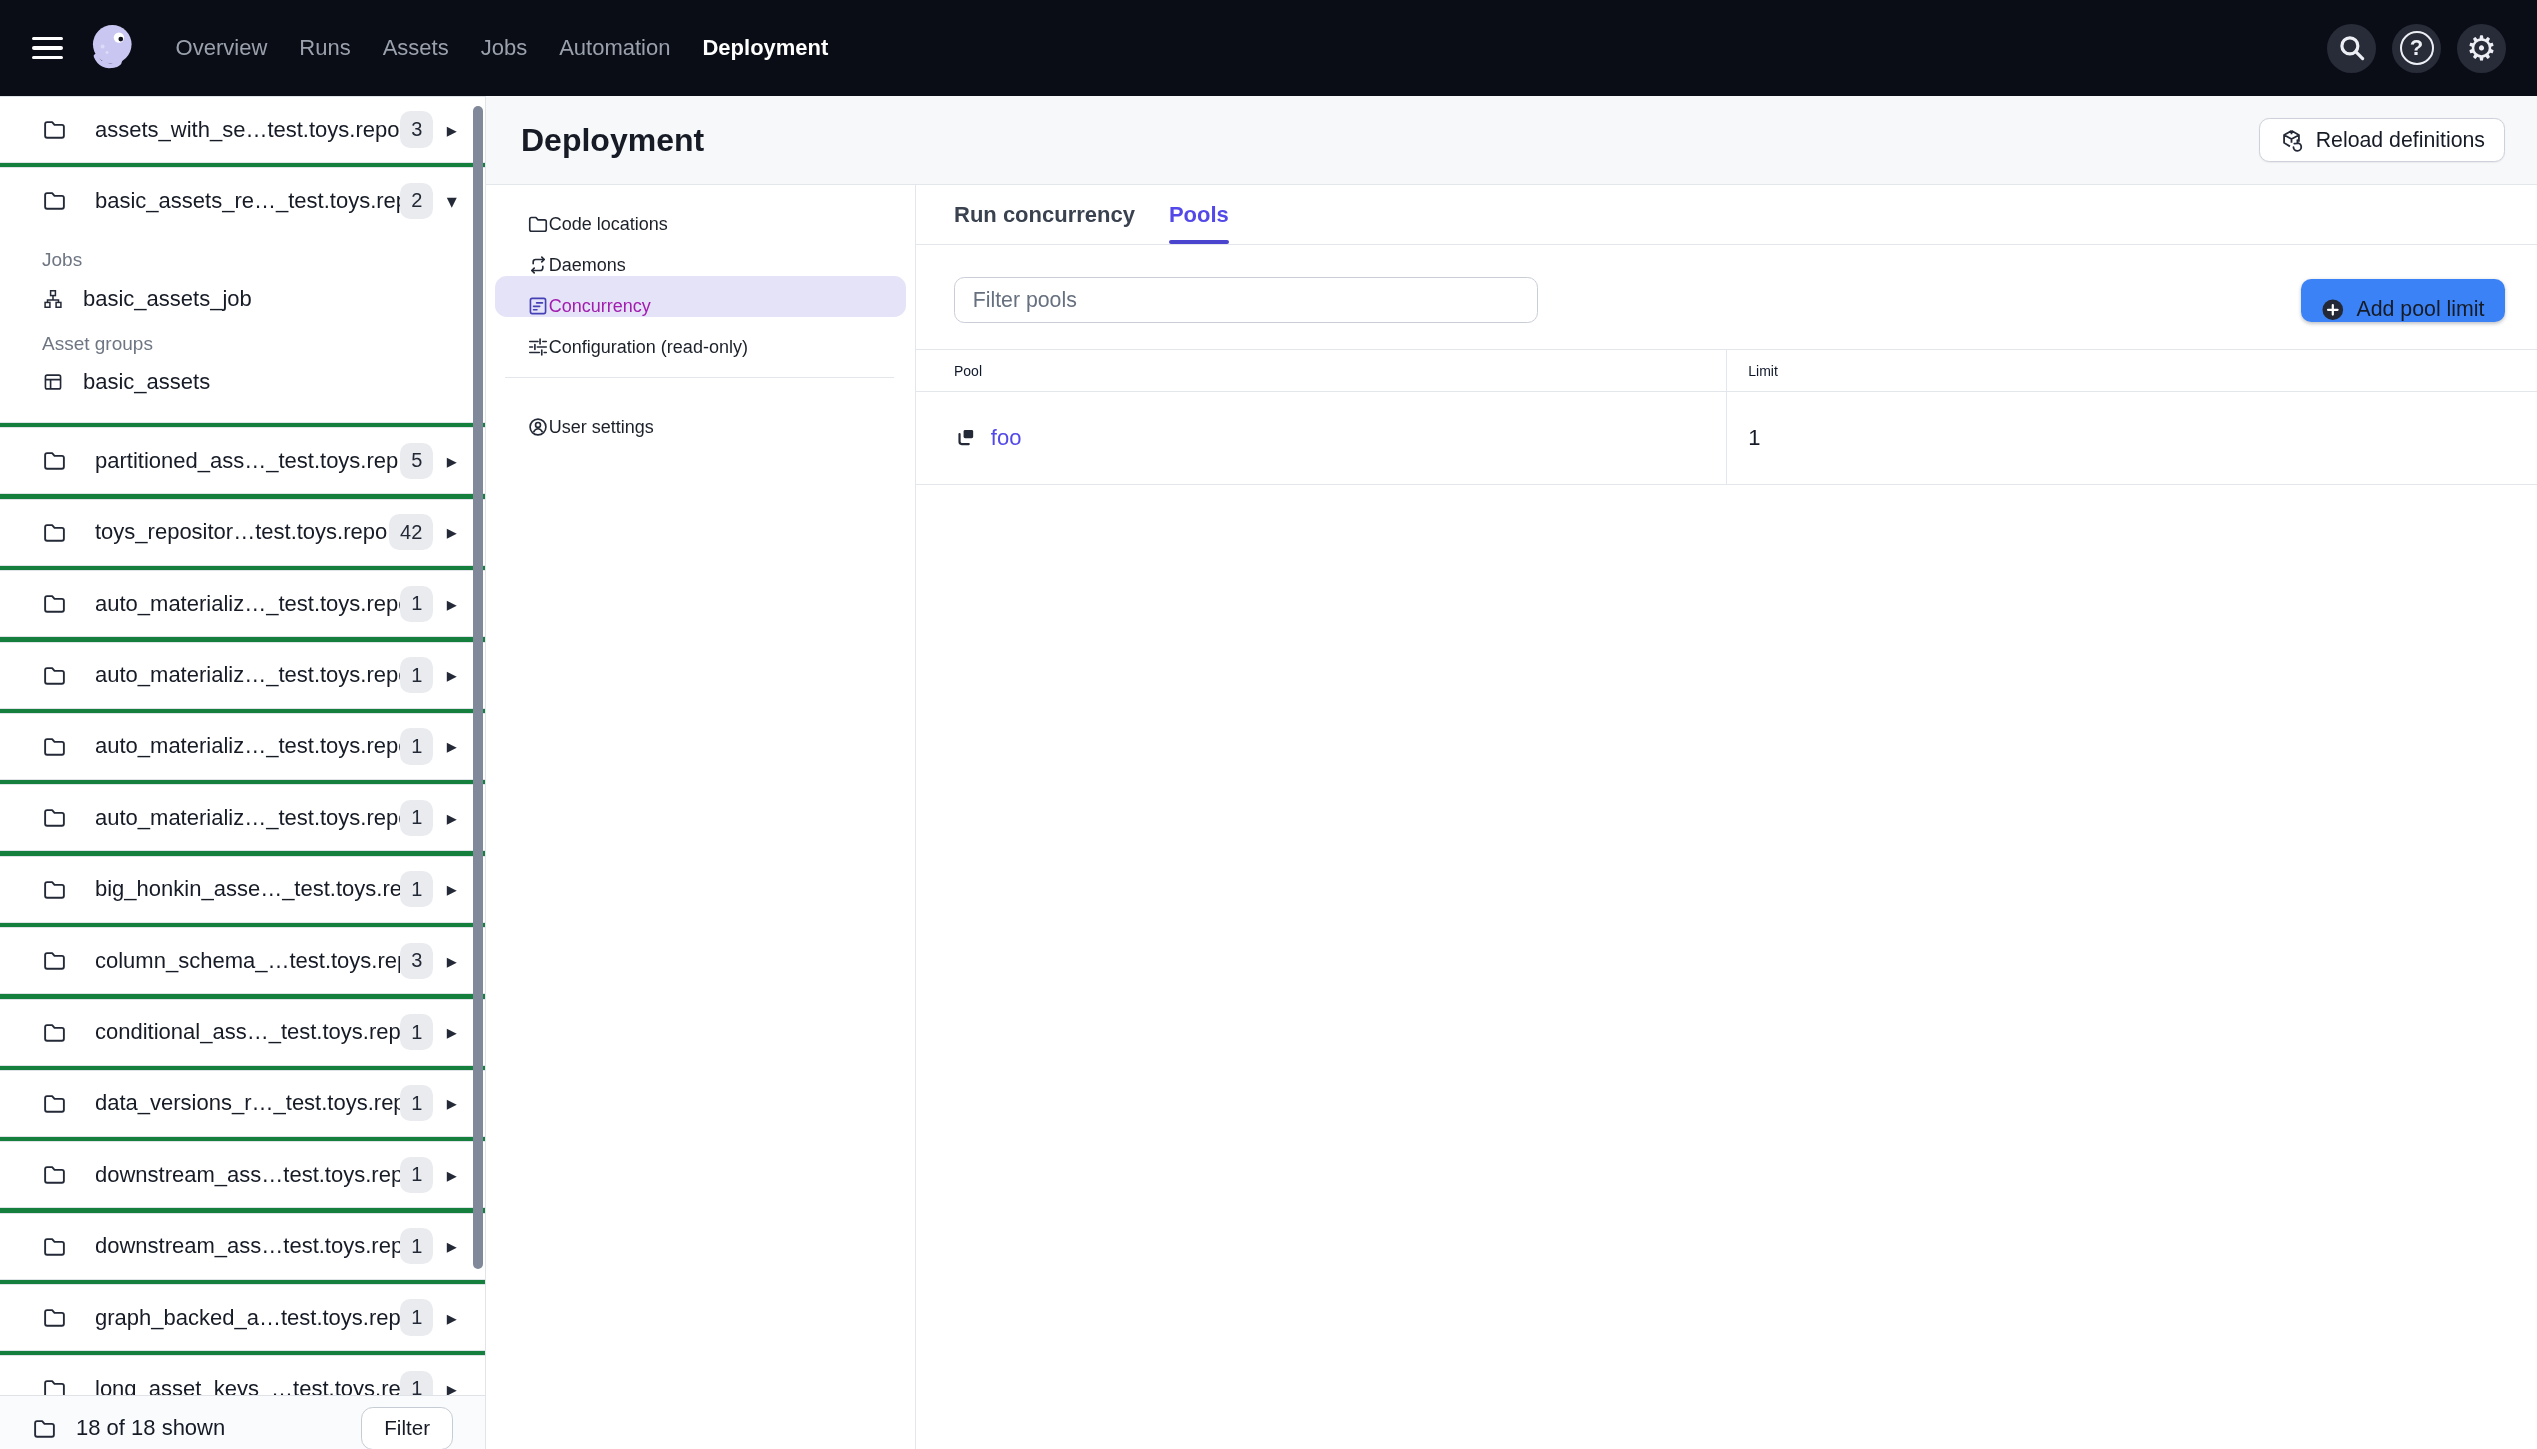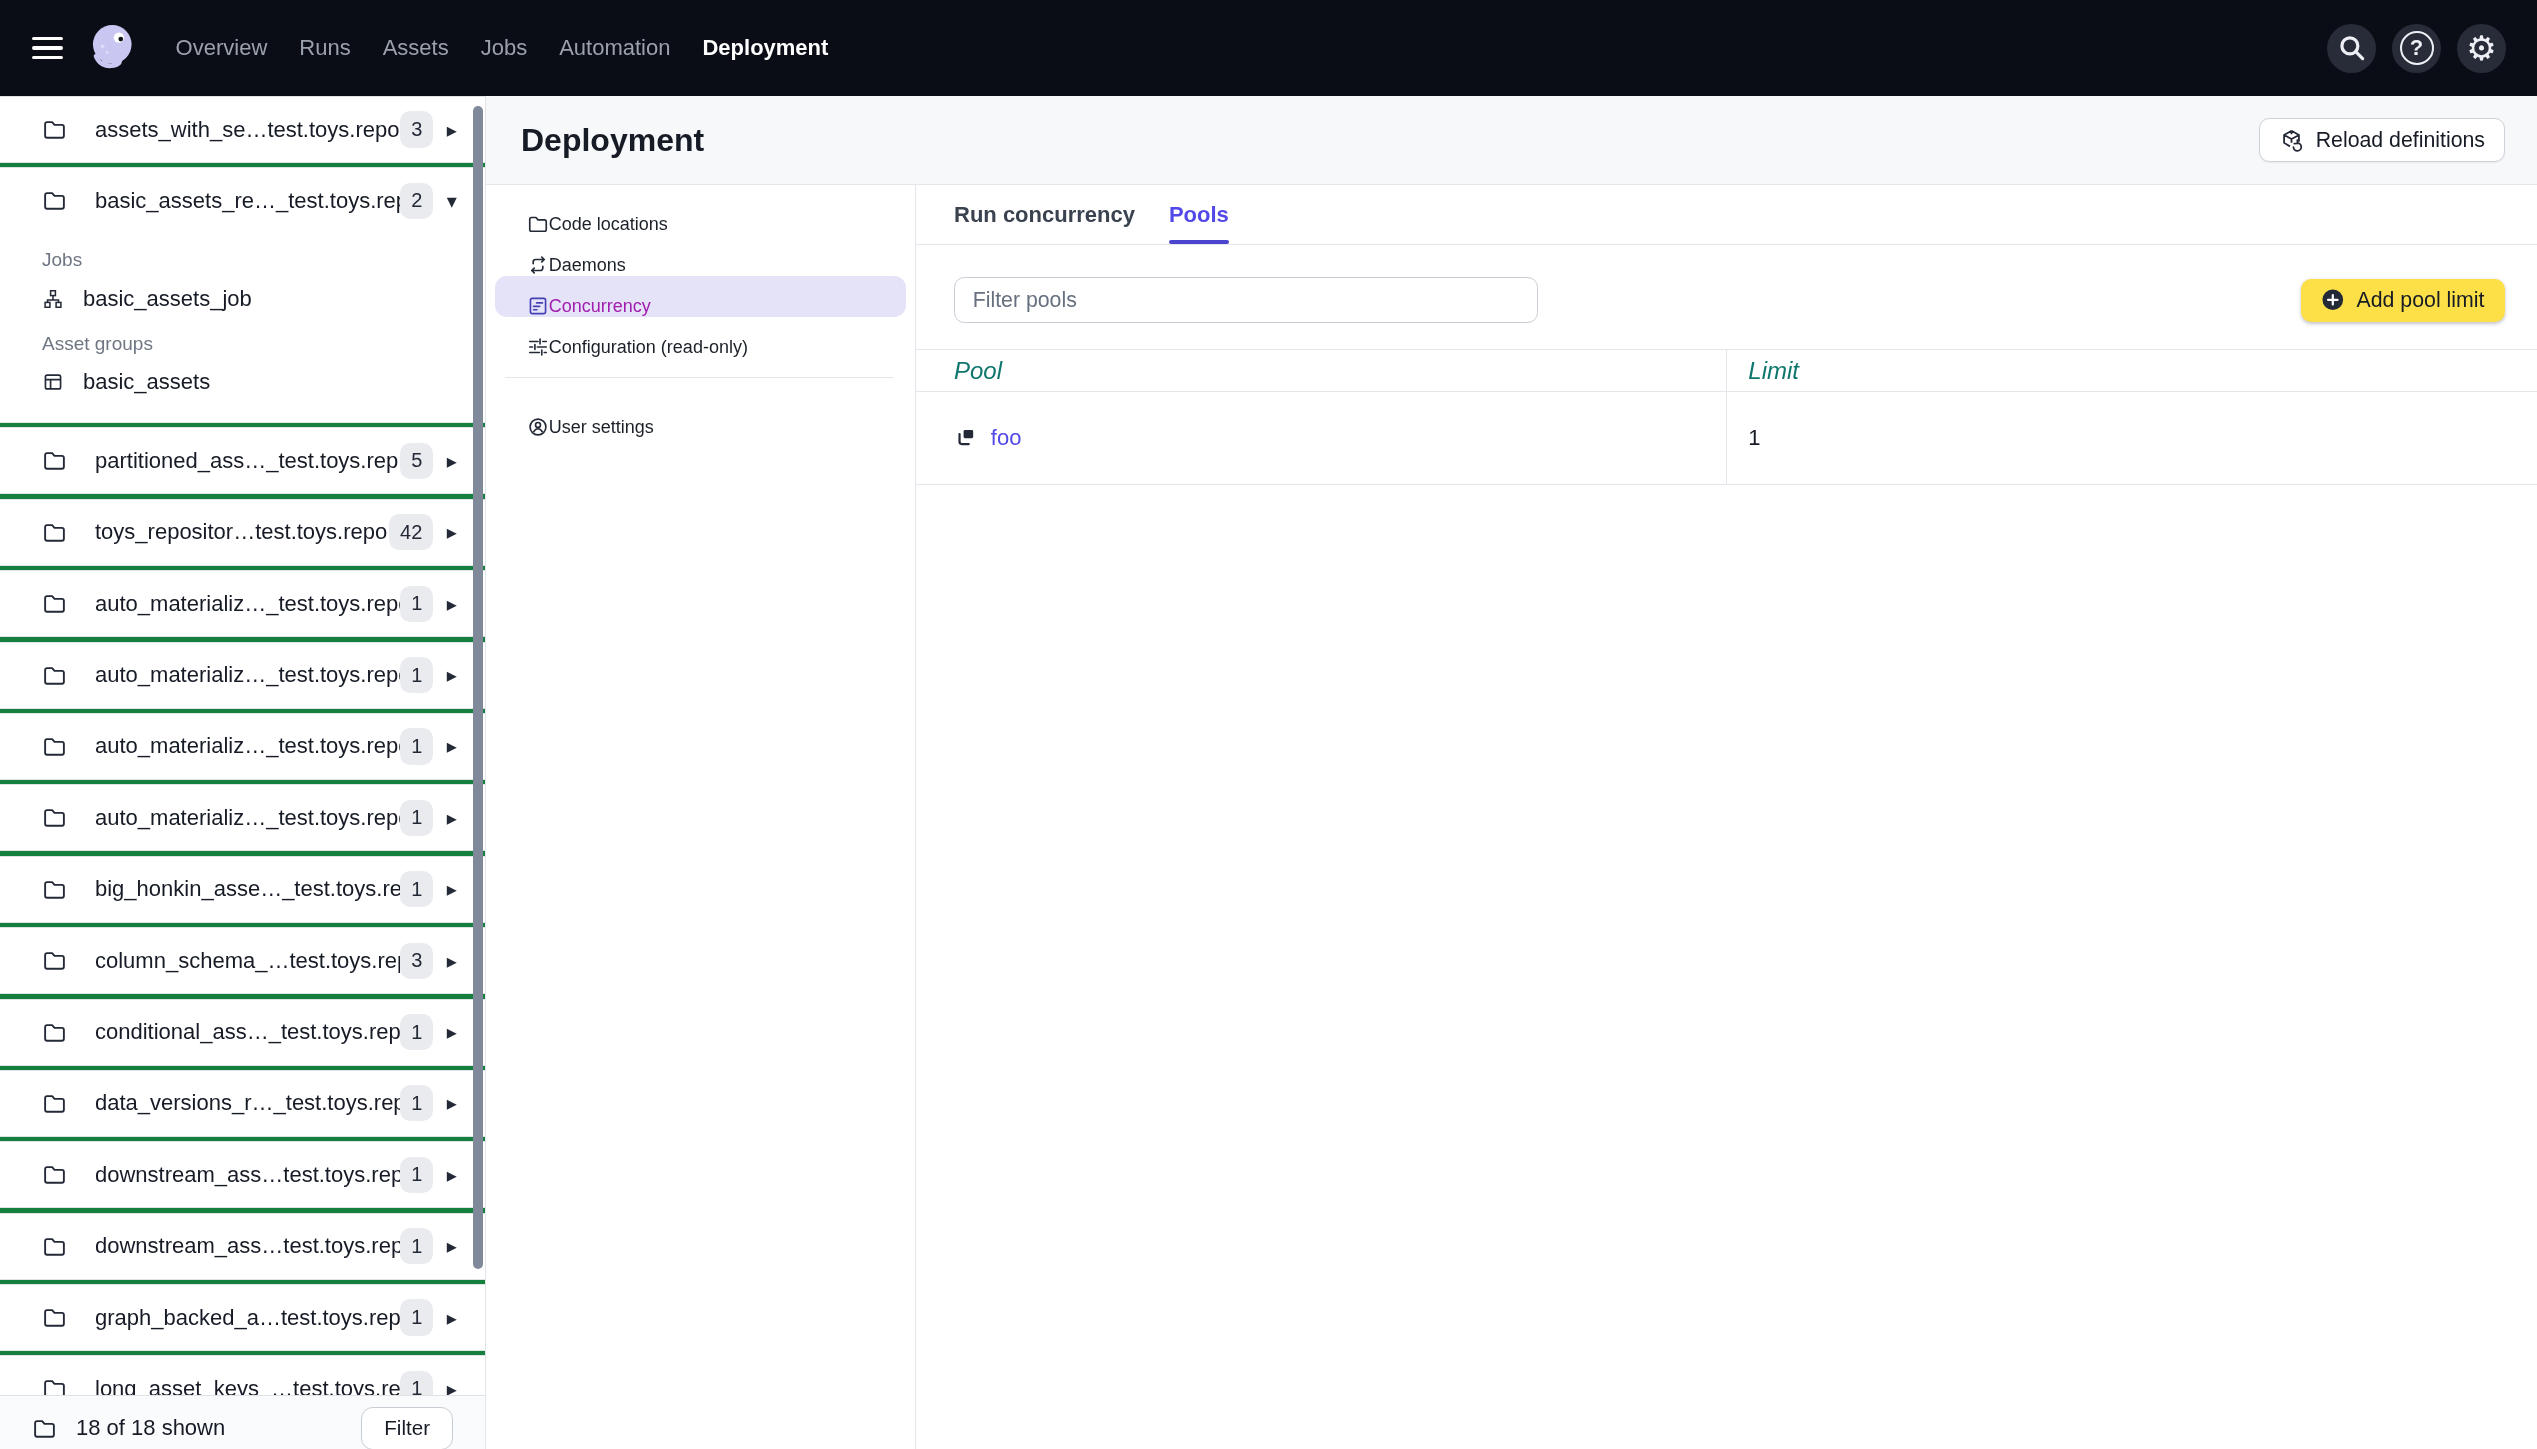--- a/index.html
+++ b/index.html
@@ -73,32 +73,32 @@
           flex-shrink:0; }
   .tab { display:flex; align-items:center; font-size:22px; font-weight:600; color:#3A4250;
          position:relative; cursor:pointer; }
   .tab.active { color:#5349E9; }
   .tab.active::after { content:""; position:absolute; left:0; right:0; bottom:0; height:4.4px;
                        background:#4B44CE; border-radius:2.2px; }
   .toolbar { display:flex; align-items:center; padding:32px 33px 0 38px; flex-shrink:0; }
   .pool-filter { width:584px; height:46px; border:1.5px solid #C9CED6; border-radius:10.3px; padding:0 17.7px;
                  font-size:21.3px; color:#161B26; font-family:inherit; outline:none; background:#fff; }
   .pool-filter::placeholder { color:#66707F; }
-  .add-btn { margin-left:auto; display:flex; align-items:center; gap:11.8px; background:#fde047;
+  .add-btn { margin-left:auto; display:flex; align-items:flex-end; gap:11.8px; background:#3b82f6;
              border:none; border-radius:10.3px; height:43px; padding:0 20.6px; font-size:21.3px;
              font-weight:500; color:#161B26; font-family:inherit; cursor:pointer;
              box-shadow:0 1.5px 3.7px rgba(16,22,38,.25); }
 
   .pool-table { margin-top:26px; }
   .t-head { display:flex; height:43px; border-top:1.5px solid #E3E6EA; border-bottom:1.5px solid #E3E6EA; }
   .t-row  { display:flex; height:93px; border-bottom:1.5px solid #E3E6EA;text-align:right; }
   .col-pool { width:811px; border-right:1.5px solid #E3E6EA; padding-left:38px; display:flex;
               align-items:center; gap:13.2px; flex-shrink:0; }
   .col-limit { flex:1; padding-left:21.3px; display:flex; align-items:center; }
-  .t-head .col-pool, .t-head .col-limit { font-size:24px; color:#0f766e;font-style:italic; }
+  .t-head .col-pool, .t-head .col-limit { font-size:14px; color:#0f172a; }
   .pool-link { font-size:22px; color:#5349E9; text-decoration:none; }
   .limit-val { font-size:22px; color:#161B26; }
 
   .icon { color:#232936; }
 </style>
 </head>
 <body>
 
 <svg width="0" height="0" style="position:absolute">
   <defs>

